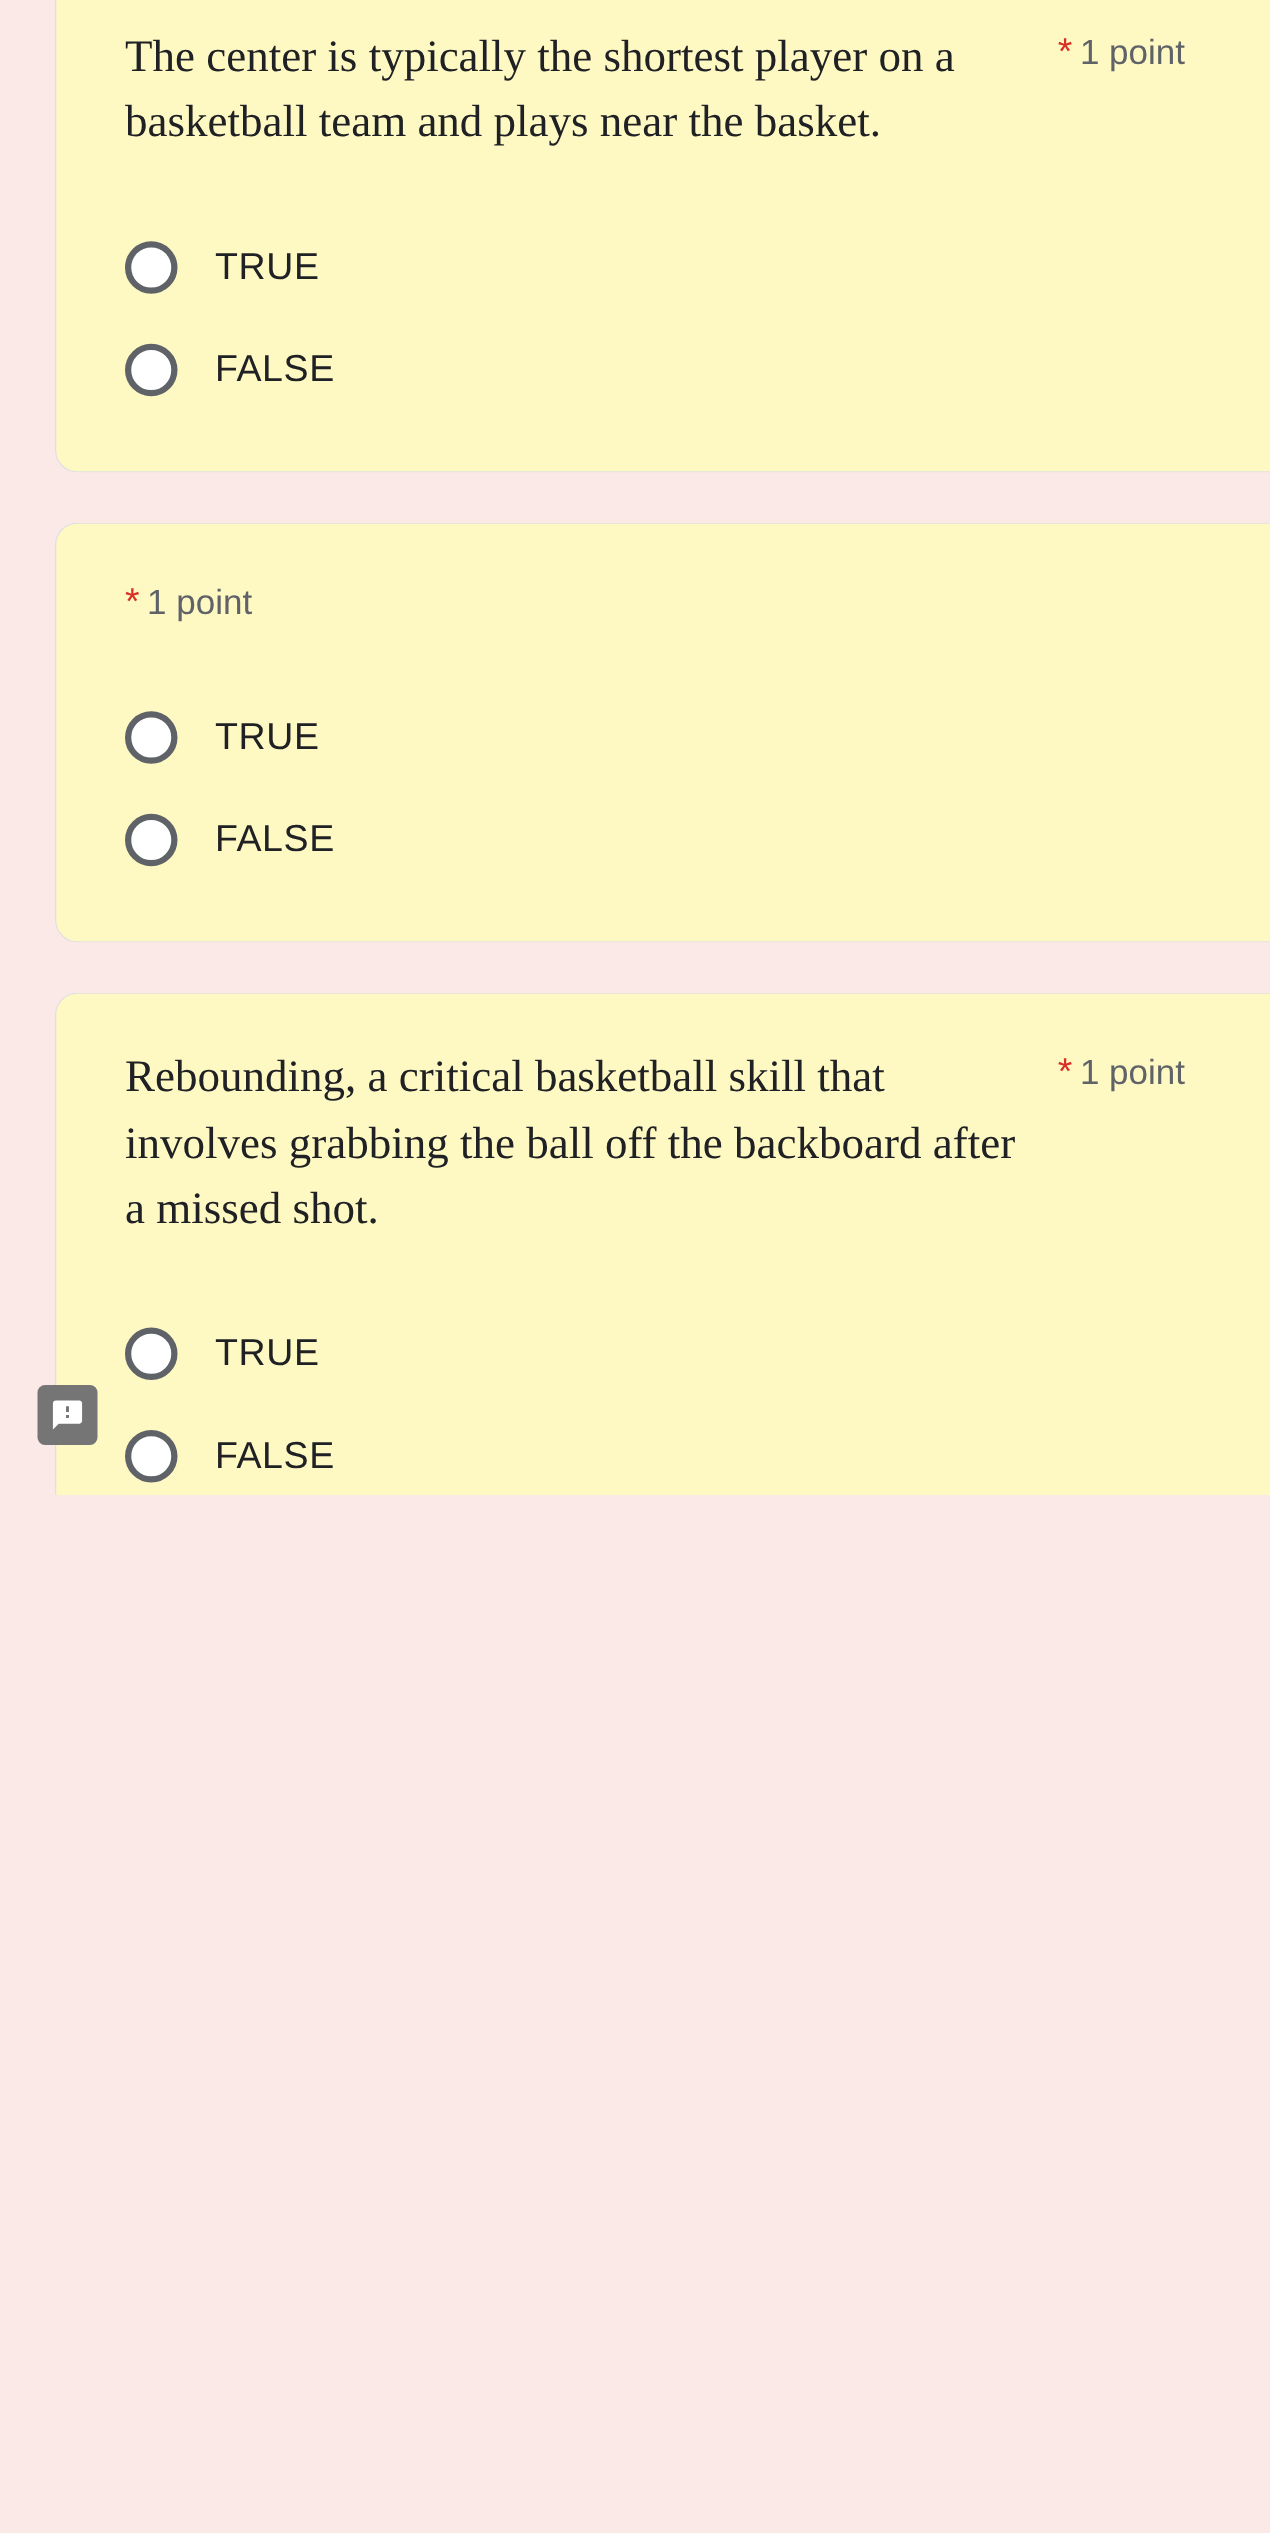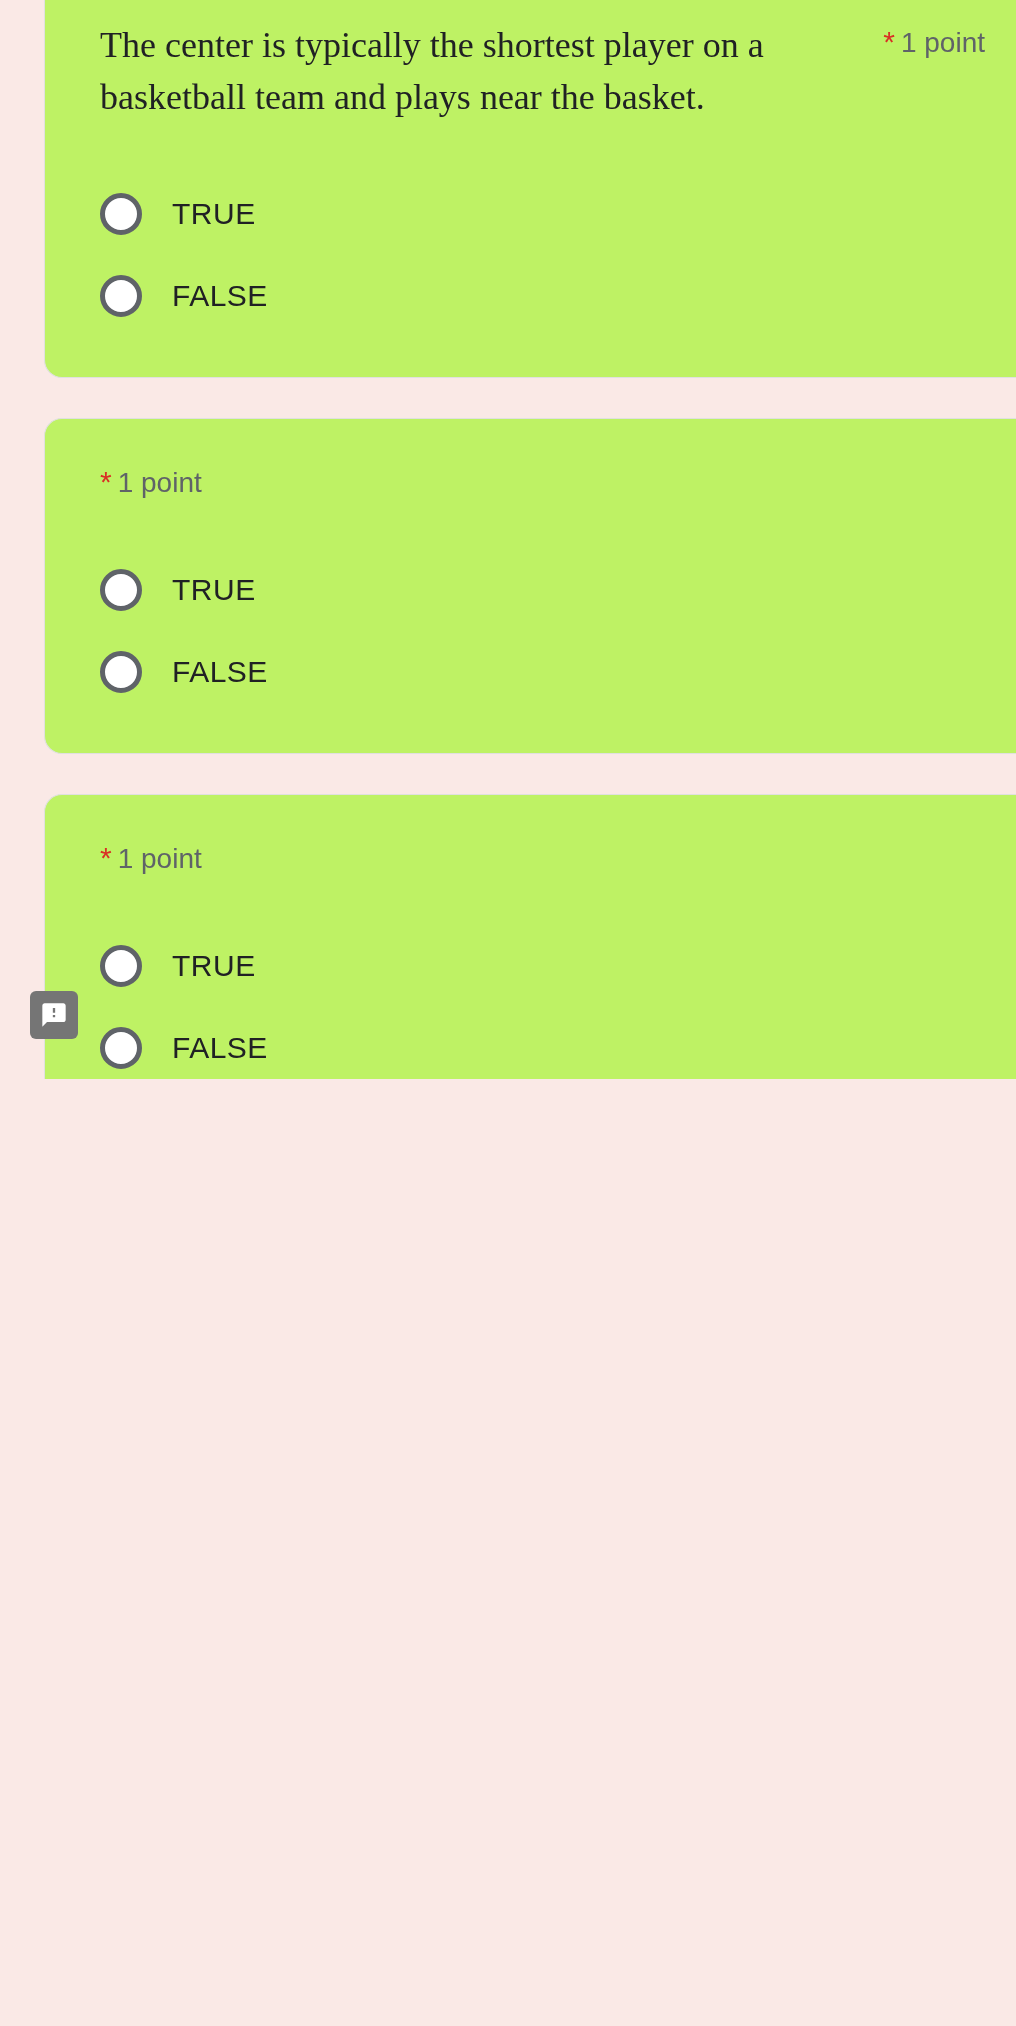--- a/index.html
+++ b/index.html
@@ -14,25 +14,25 @@
     left: 0; top: 0;
     width: 44px;
     height: 100%;
     background: #fae9e6;
   }
   .content {
     margin-left: 44px;
     padding-top: 0;
   }
   .card {
-    background: #bef264;
+    background: #fef9c3;
     border: 1px solid #e0e0e0;
     border-radius: 18px;
     margin-bottom: 40px;
-    padding: 40px 31px 60px 55px;
+    padding: 40px 68px 60px 55px;
     margin-right: 0;
     border-right: none;
     border-top-right-radius: 0;
     border-bottom-right-radius: 0;
   }
   .card.first {
     border-top-left-radius: 0;
     border-top: none;
     margin-top: -1px;
     padding-top: 20px;
@@ -146,20 +146,21 @@
       <div class="opt-label">TRUE</div>
     </div>
     <div class="option">
       <div class="radio"></div>
       <div class="opt-label">FALSE</div>
     </div>
   </div>
 
   <div class="card last">
     <div class="q-head">
+      <div class="q-text">Rebounding, a critical basketball skill that involves grabbing the ball off the backboard after a missed shot.</div>
       <div class="points">
         <span class="asterisk">*</span>
         <span>1 point</span>
       </div>
     </div>
     <div class="option">
       <div class="radio"></div>
       <div class="opt-label">TRUE</div>
     </div>
     <div class="option">

